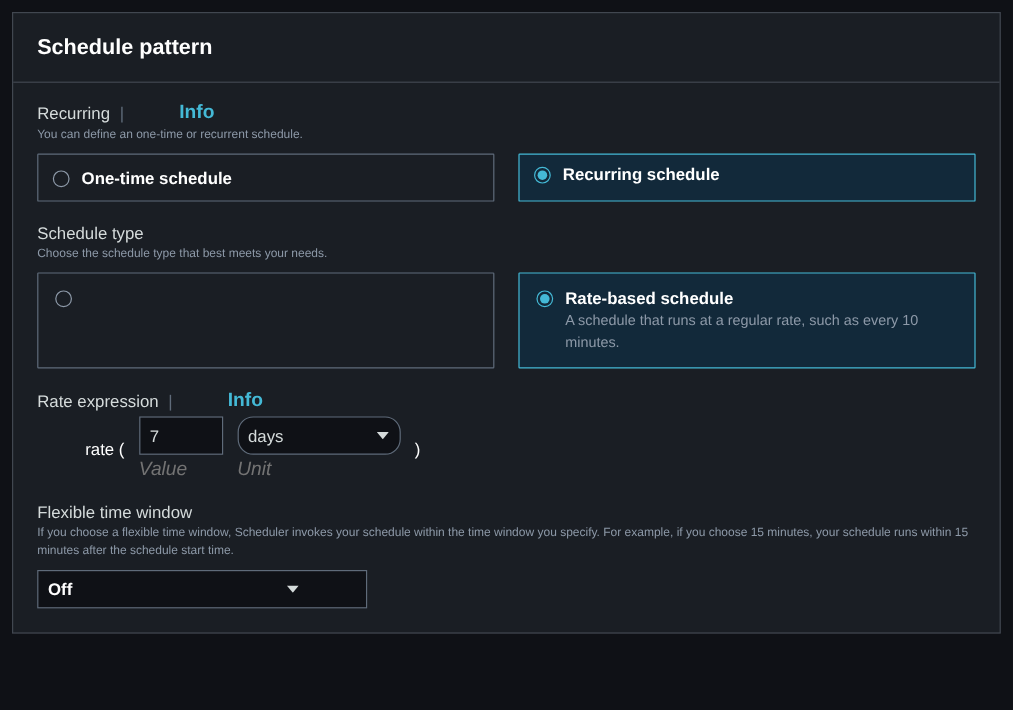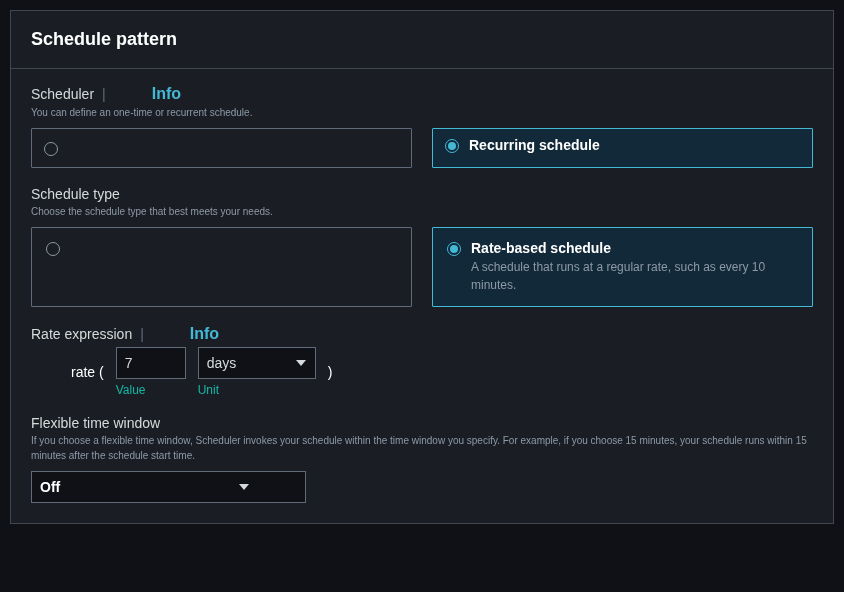--- a/index.html
+++ b/index.html
@@ -143,55 +143,57 @@
       background: #0f1116;
       border: 1px solid #5f6b7a;
       color: #d5dbdb;
       padding: 5px 30px 5px 8px;
       height: 32px;
       font-size: 14px;
       cursor: pointer;
       display: flex;
       align-items: center;
     }
-    .select.unit { width: 118px; }
+    .select.unit { width: 136px; border-radius: 13px; }
     .select.window { width: 275px; font-weight: 700; color: #ffffff;}
     .caret {
       position: absolute;
       right: 10px;
       top: 50%;
       transform: translateY(-50%);
     }
     .caret svg { display:block; }
     .sublabel {
-      font-size: 12px;
-      color: #14b8a6;
+      font-size: 16px;
+      color: #737373;
       margin-top: 4px;
+      font-style: italic;
     }
     .rate-align { margin-left: 40px; }
   </style>
 </head>
 <body>
 
 <div class="panel">
   <div class="panel-header">
     <h2 class="panel-title">Schedule pattern</h2>
   </div>
   <div class="panel-body">
 
     <div class="section">
       <div class="section-header">
-        <span class="section-title">Scheduler</span>
+        <span class="section-title">Recurring</span>
         <span class="divider">|</span>
         <span class="info-link">Info</span>
       </div>
       <div class="helper">You can define an one-time or recurrent schedule.</div>
       <div class="radio-row">
         <div class="radio-card" style="align-items:center;">
           <span class="radio-circle"></span>
+          <span class="radio-label">One-time schedule</span>
         </div>
         <div class="radio-card selected" style="">
           <span class="radio-circle"></span>
           <span class="radio-label">Recurring schedule</span>
         </div>
       </div>
     </div>
 
     <div class="section">
       <div class="section-header">

